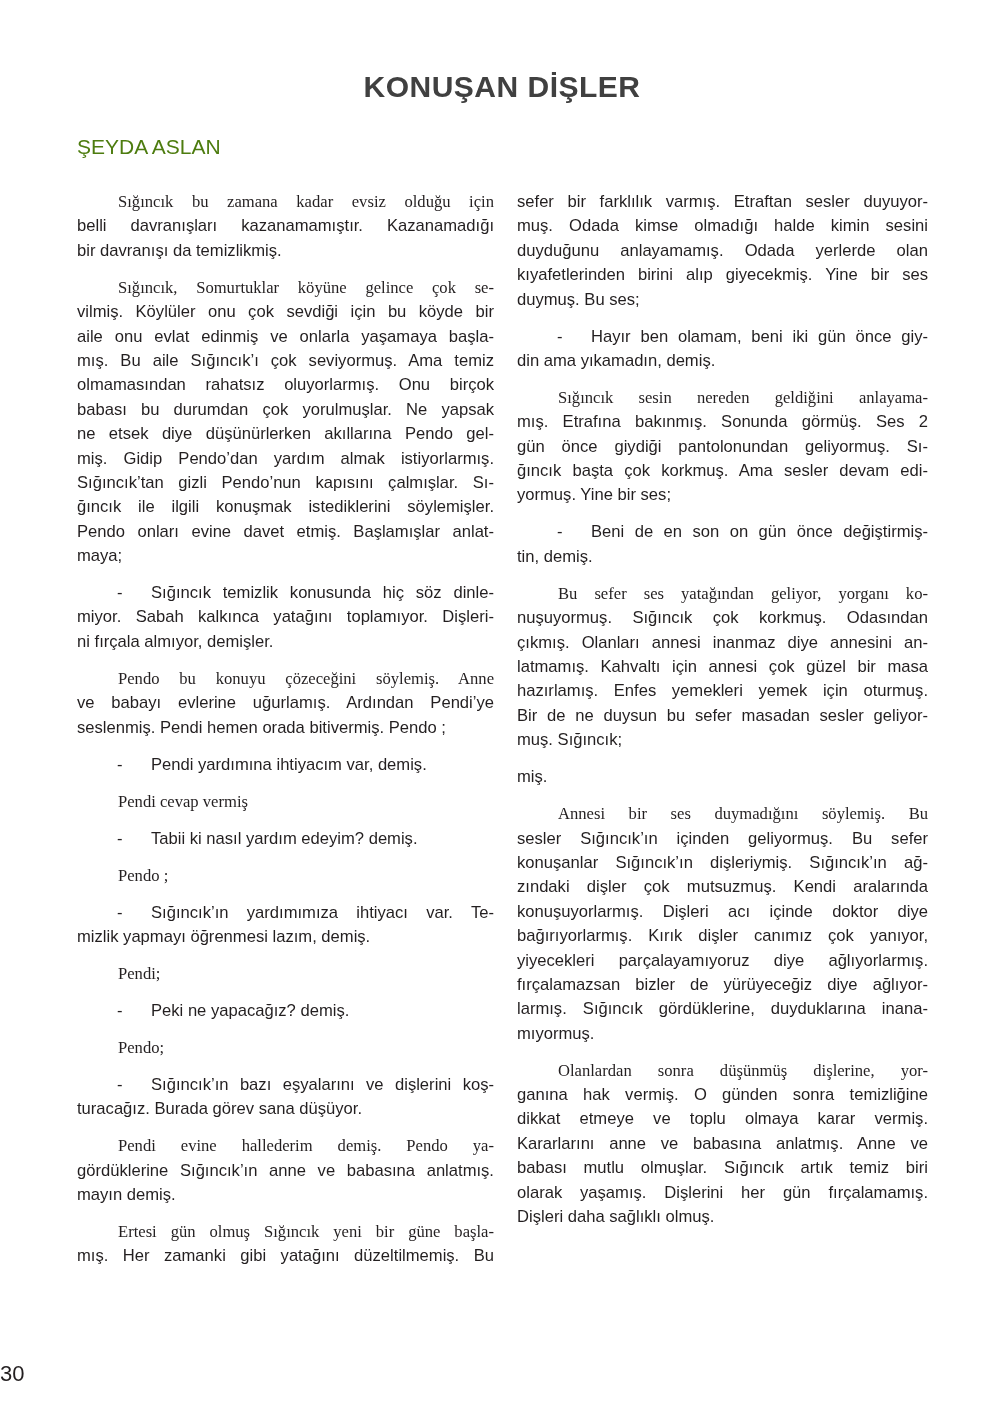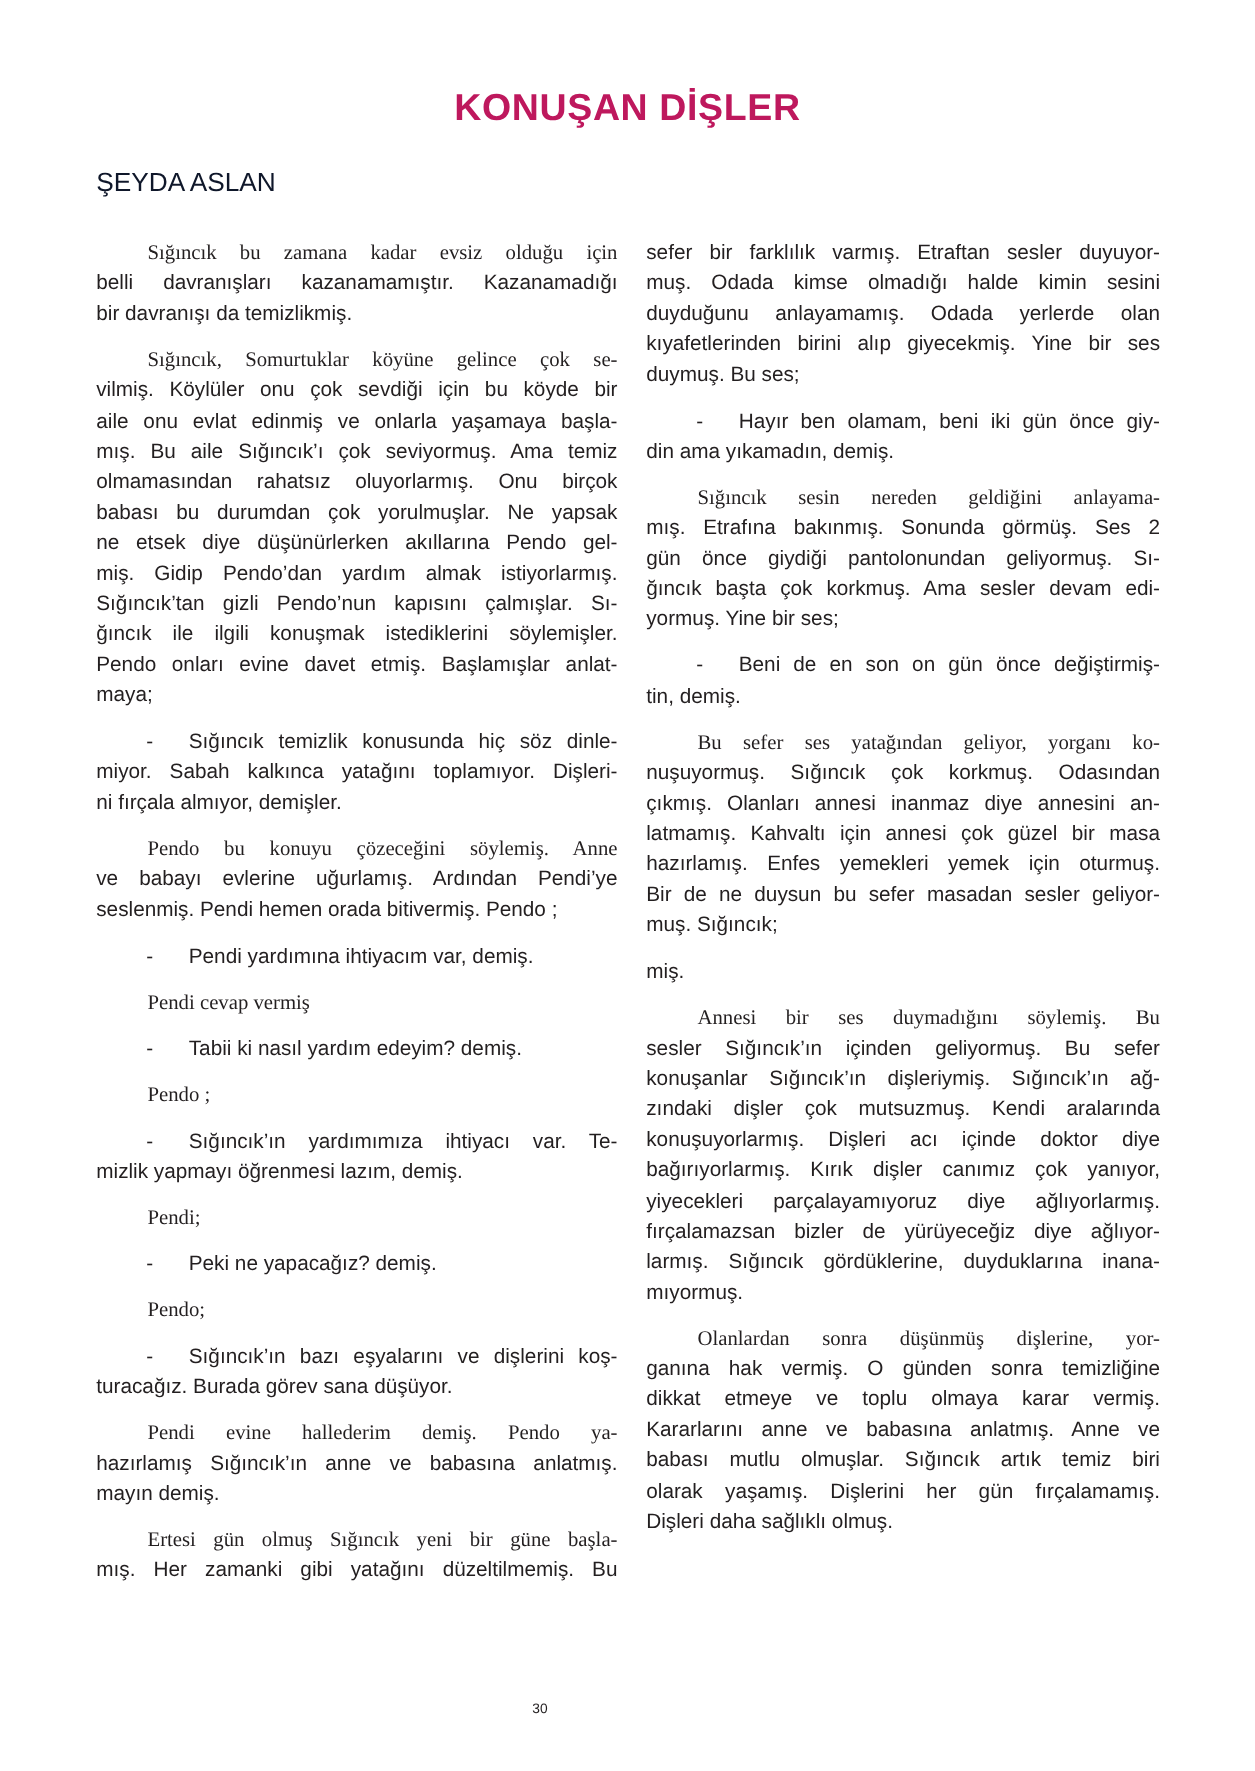--- a/index.html
+++ b/index.html
@@ -1,29 +1,29 @@
 <!DOCTYPE html>
 <html><head>
 <meta charset="utf-8">
 <style>
   html, body { margin: 0; padding: 0; background: #ffffff; }
   body { width: 1004px; height: 1417px; position: relative; overflow: hidden;
          font-family: "Liberation Sans", "DejaVu Sans", sans-serif; color: #231f20; }
   .title { position: absolute; top: 70px; left: 0; width: 1004px; text-align: center;
-           font-size: 30px; font-weight: bold; letter-spacing: 0.5px; color: #be185d; }
-  .author { position: absolute; top: 135px; left: 77px; font-size: 21px; color: #0f172a; }
+           font-size: 30px; font-weight: bold; letter-spacing: 0.5px; color: #404040; }
+  .author { position: absolute; top: 135px; left: 77px; font-size: 21px; color: #4d7c0f; }
   .col { position: absolute; top: 190px; width: 417px; font-size: 16.6px; line-height: 24.4px; }
   .col.left { left: 77px; }
   .col.right { left: 517px; width: 411px; }
   .para { margin: 0 0 12.6px 0; }
   .line { display: block; text-align: justify; text-align-last: justify; white-space: nowrap; height: 24.4px; overflow: visible; }
   .line.last { text-align-last: left; }
   .line.first { padding-left: 41px; font-family: Liberation Serif, serif; }
   .dash-mark { display: inline-block; width: 74px; padding-left: 40px; box-sizing: border-box; }
-  .pagenum { position: absolute; top: 1361px; left: 0; width: 864px; text-align: center; font-size: 11px; }
+  .pagenum { position: absolute; top: 1361px; left: 0; width: 864px; font-size: 22px; }
 </style>
 </head>
 <body>
 
 <div class="title">KONUŞAN DİŞLER</div>
 <div class="author">ŞEYDA ASLAN</div>
 
 <div class="col left" id="col-left">
     <div class="para">
       <span class="line first">Sığıncık bu zamana kadar evsiz olduğu için</span>
@@ -78,21 +78,21 @@
     </div>
     <div class="para">
       <span class="line last first">Pendo;</span>
     </div>
     <div class="para">
       <span class="line"><span class="dash-mark">-</span>Sığıncık’ın bazı eşyalarını ve dişlerini koş-</span>
       <span class="line last">turacağız. Burada görev sana düşüyor.</span>
     </div>
     <div class="para">
       <span class="line first">Pendi evine hallederim demiş. Pendo ya-</span>
-      <span class="line">hazırlamış Sığıncık’ın anne ve babasına anlatmış.</span>
+      <span class="line">gördüklerine Sığıncık’ın anne ve babasına anlatmış.</span>
       <span class="line last">mayın demiş.</span>
     </div>
     <div class="para">
       <span class="line first">Ertesi gün olmuş Sığıncık yeni bir güne başla-</span>
       <span class="line">mış. Her zamanki gibi yatağını düzeltilmemiş. Bu</span>
     </div>
   </div>
 <div class="col right" id="col-right">
     <div class="para">
       <span class="line">sefer bir farklılık varmış. Etraftan sesler duyuyor-</span>

